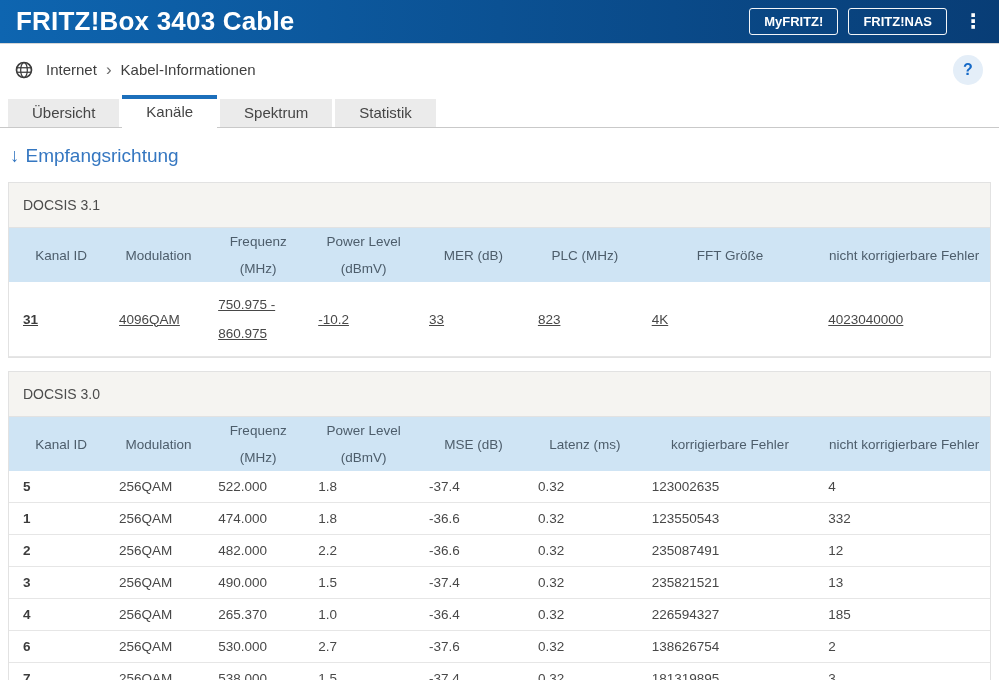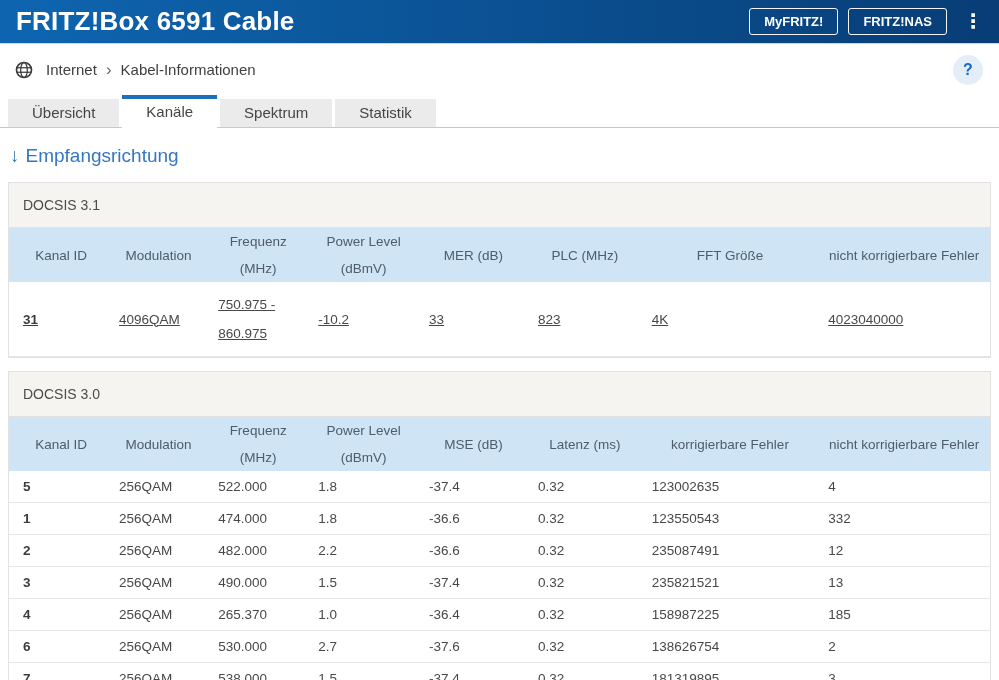--- a/index.html
+++ b/index.html
@@ -59,21 +59,21 @@
     vertical-align:middle;}
   th:first-child,td:first-child{padding-left:14px;}
   td:first-child{font-weight:bold;color:#3c3c3c;}
   .t31 td{line-height:29px;text-decoration:underline;}
   .t30 td{line-height:15px;}
 </style>
 </head>
 <body>
 
 <div class="topbar">
-  <div class="title">FRITZ!Box 6591 Cable</div>
+  <div class="title">FRITZ!Box 3403 Cable</div>
   <button class="tb-btn">MyFRITZ!</button>
   <button class="tb-btn">FRITZ!NAS</button>
   <div class="kebab">⋮</div>
 </div>
 
 <div class="crumbrow">
   <span class="globe">
     <svg viewBox="0 0 24 24" width="20" height="20">
       <circle cx="12" cy="12" r="9" fill="none" stroke="#3c3c3c" stroke-width="2"></circle>
       <ellipse cx="12" cy="12" rx="4" ry="9" fill="none" stroke="#3c3c3c" stroke-width="1.5"></ellipse>
@@ -205,21 +205,21 @@
         <td>235821521</td>
         <td>13</td>
       </tr>
       <tr>
         <td>4</td>
         <td>256QAM</td>
         <td>265.370</td>
         <td>1.0</td>
         <td>-36.4</td>
         <td>0.32</td>
-        <td>158987225</td>
+        <td>226594327</td>
         <td>185</td>
       </tr>
       <tr>
         <td>6</td>
         <td>256QAM</td>
         <td>530.000</td>
         <td>2.7</td>
         <td>-37.6</td>
         <td>0.32</td>
         <td>138626754</td>

